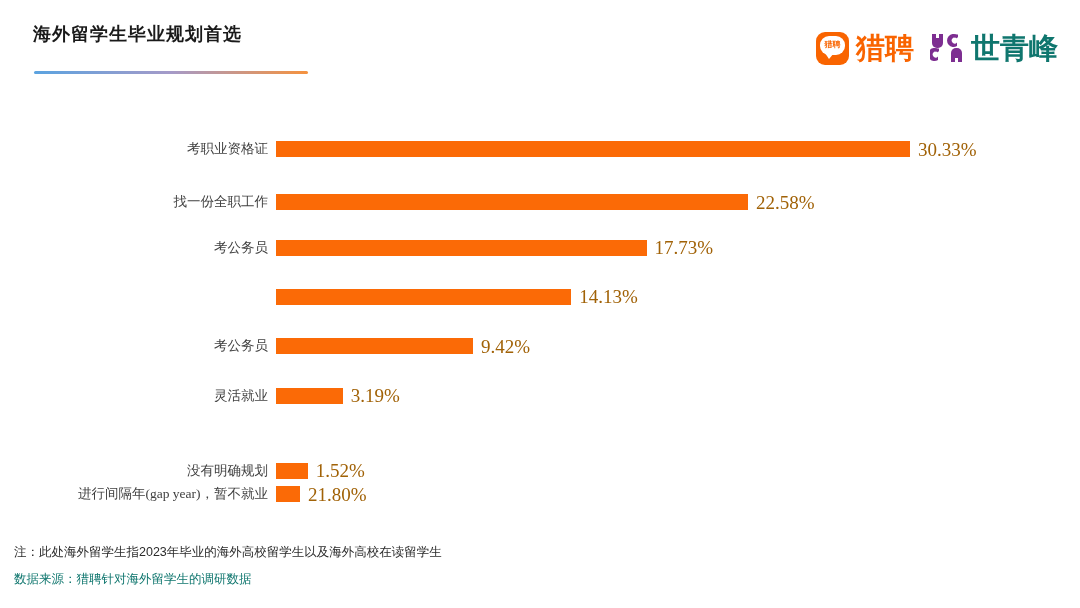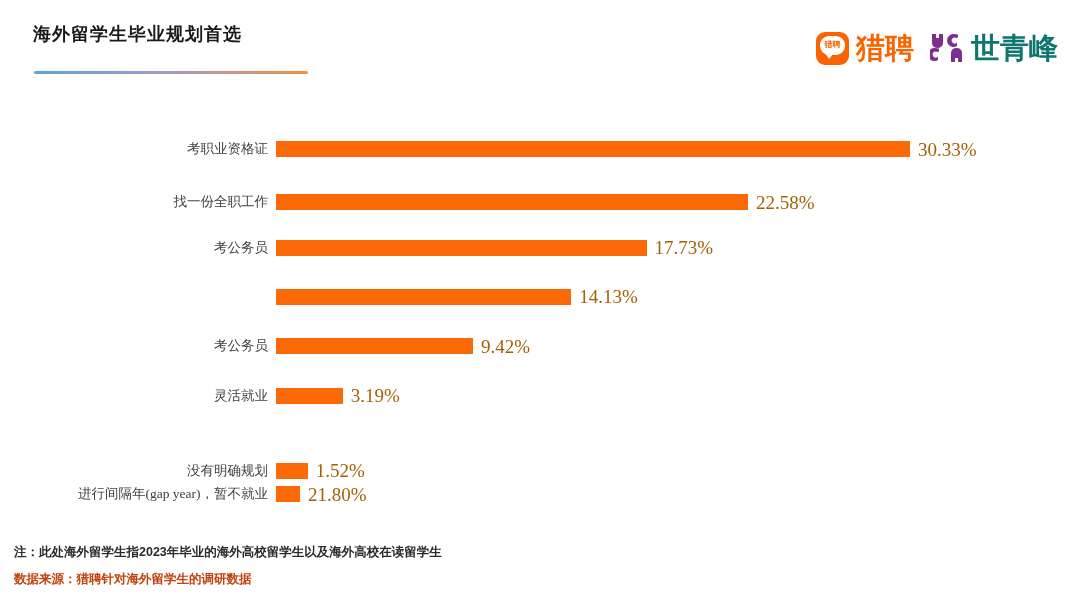--- a/index.html
+++ b/index.html
@@ -161,32 +161,31 @@
     margin-left: 8px;
     white-space: nowrap;
     line-height: 1;
   }
 
   
   #footnotes {
     position: absolute;
     left: 14px;
     top: 545px;
-    font-weight: bold;
   }
   #note-main {
     font-size: 12.5px;
     color: #2b2b2b;
     line-height: 1.2;
     white-space: nowrap;
   }
   #note-source {
     margin-top: 12px;
     font-size: 12.5px;
-    color: #c2410c;
+    color: #0f766e;
     line-height: 1.2;
     white-space: nowrap;
   }
 </style>
 </head>
 <body>
 
 <div id="header">
   <div id="page-title">海外留学生毕业规划首选</div>
   <div id="title-rule" style="background: linear-gradient(to right, rgb(91, 163, 224) 0%, rgb(165, 154, 200) 50%, rgb(245, 146, 62) 100%);"></div>

